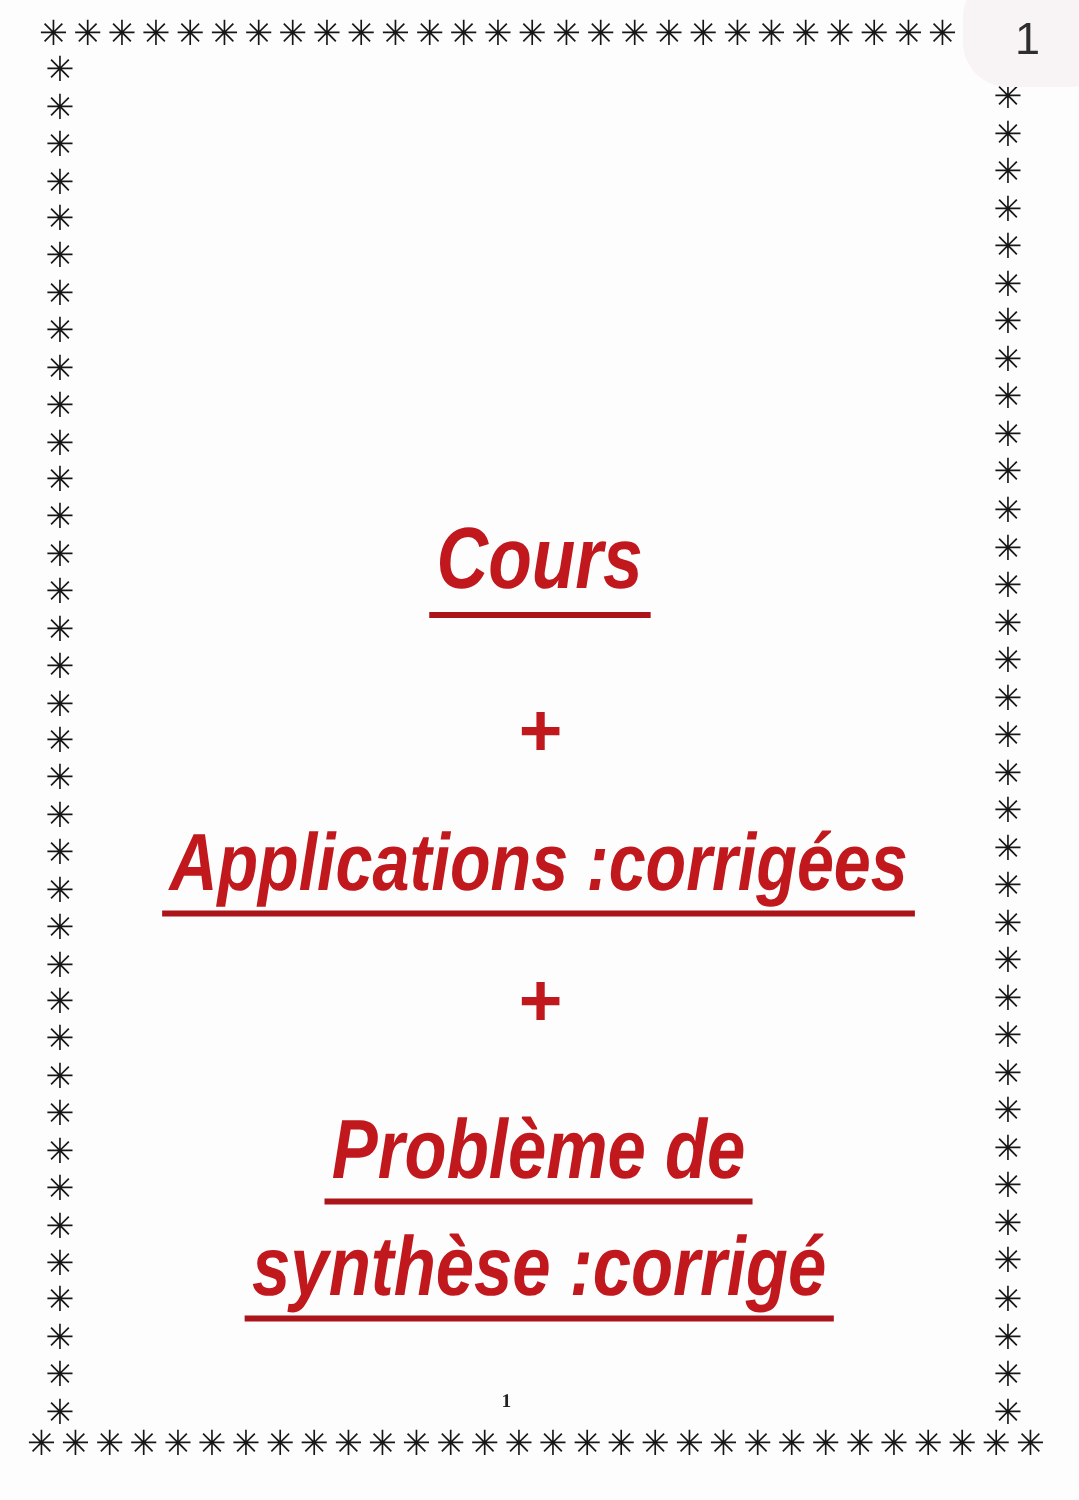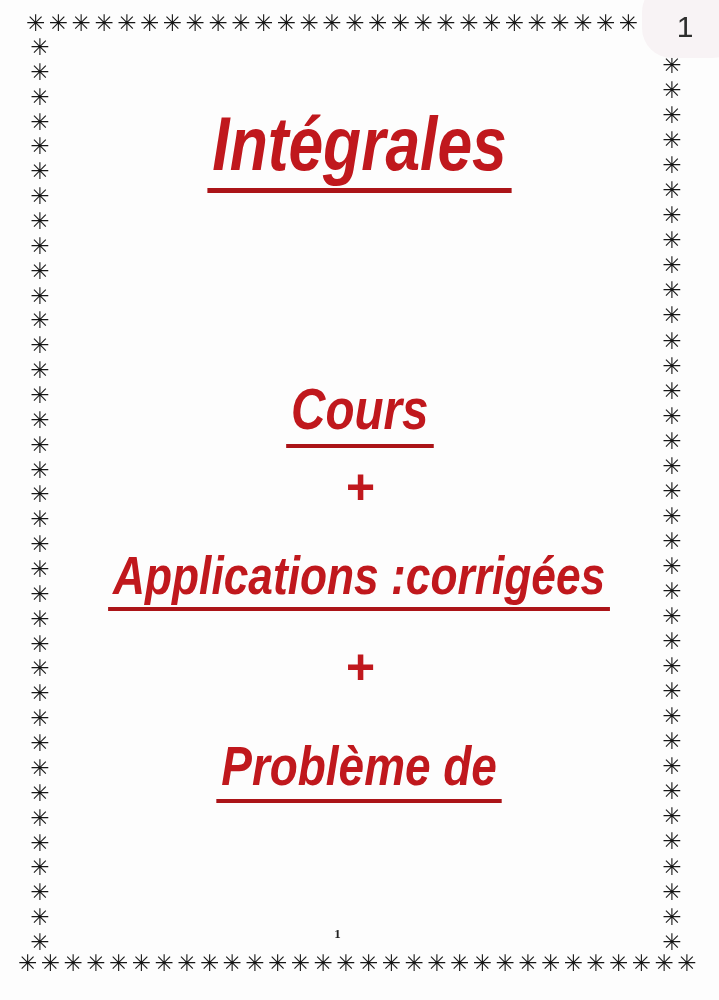--- a/index.html
+++ b/index.html
@@ -51,21 +51,21 @@
   .u4 { border-bottom-width: 4px; }
 
   .l1 { top: 100px; }  .l1 .red { font-size: 76px; }
   .l2 { top: 226px; }  .l2 .red { font-size: 76px; }
   .l2 sup {
     font-size: 0.5em;
     font-weight: bold; font-style: italic;
     vertical-align: 0.52em;
     line-height: 0;
   }
-  .l3 { top: 376px; }  .l3 .red { font-size: 58px; }
+  .l3 { top: 340px; }  .l3 .red { font-size: 58px; }
   .plus { color: #c0181d; font-weight: bold; font-style: italic; }
   .p1 { top: 458px; font-size: 50px; }
   .p2 { top: 638px; font-size: 50px; }
   .l4 { top: 544px; text-decoration: underline; }  .l4 .red { font-size: 54px; }
   .l5 { top: 734px; }  .l5 .red { font-size: 56px; }
   .l6 { top: 812px; }  .l6 .red { font-size: 56px; }
 
   
   .badge {
     position: absolute;
@@ -235,41 +235,41 @@
       <span>✳</span>
       <span>✳</span>
       <span>✳</span>
       <span>✳</span>
       <span>✳</span>
       <span>✳</span>
       <span>✳</span>
       <span>✳</span>
     </div>
 
-  <div class="line l1">
-    <span class="red u">Intégrales</span>
-  </div>
 
 
   <div class="line l3">
     <span class="red u u4">Cours</span>
   </div>
 
   <div class="line plus p1">+</div>
 
   <div class="line l4">
     <span class="red u u4">Applications :corrigées</span>
   </div>
 
   <div class="line plus p2">+</div>
 
   <div class="line l5">
     <span class="red u u4">Problème de</span>
   </div>
 
+  <div class="line l6">
+    <span class="red u u4">synthèse :corrigé</span>
+  </div>
 
   <div class="badge">
     <span>1</span>
   </div>
 
   <div class="footer-num">1</div>
 
 </div>
 
 </body></html>

